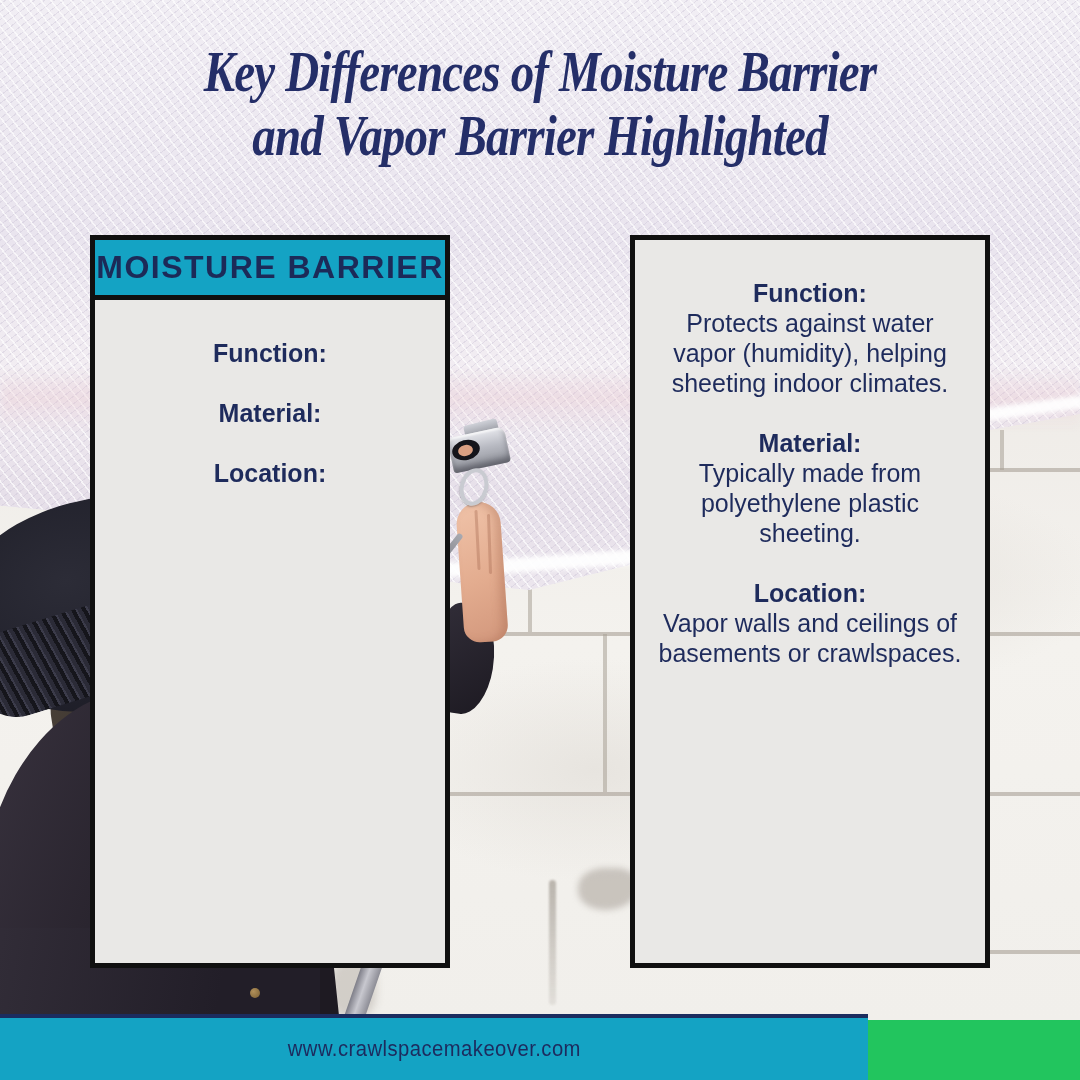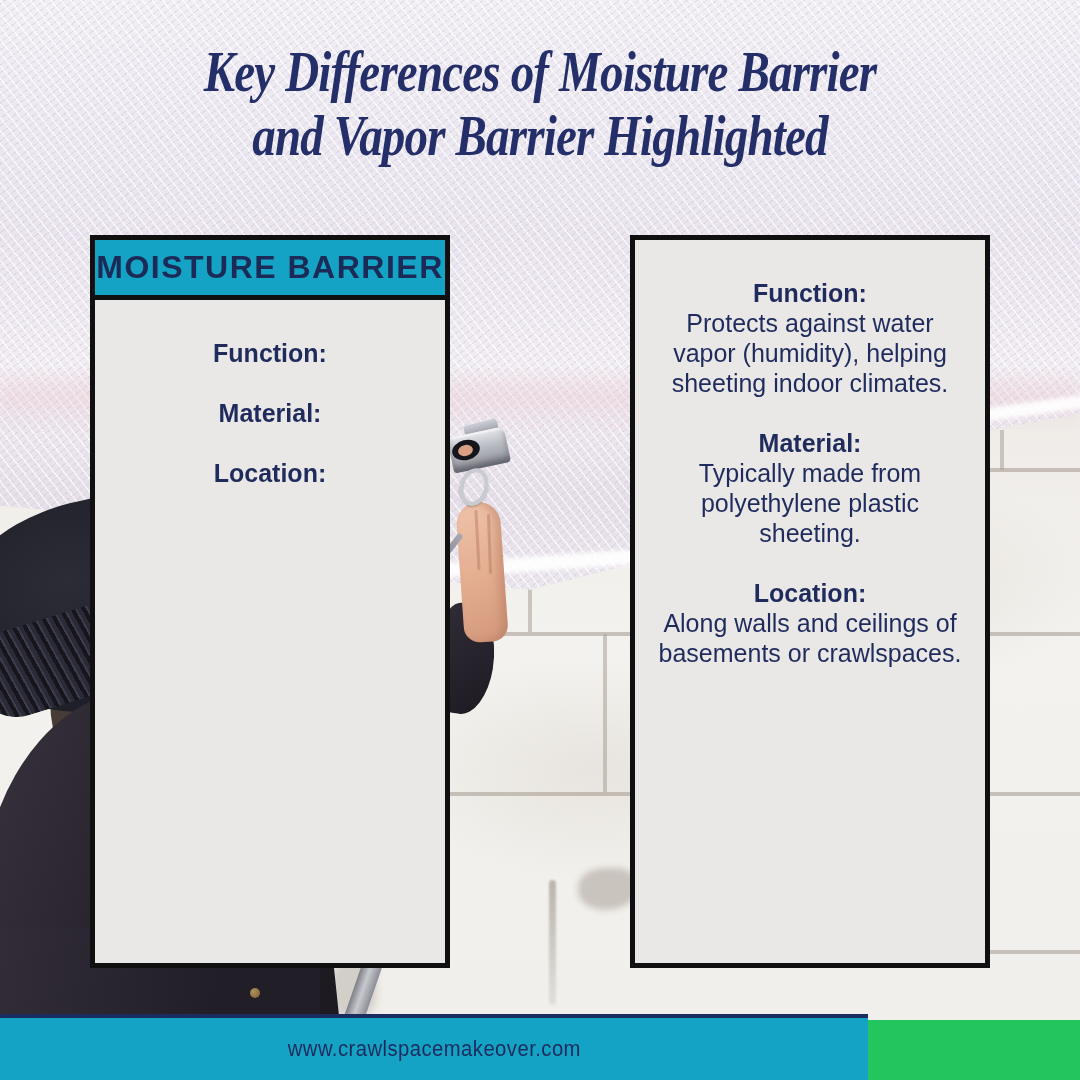--- a/index.html
+++ b/index.html
@@ -249,21 +249,21 @@
       <div class="section">
         <div class="section-label">Function:</div>
         <div class="section-text">Protects against water vapor (humidity), helping sheeting indoor climates.</div>
       </div>
       <div class="section">
         <div class="section-label">Material:</div>
         <div class="section-text">Typically made from polyethylene plastic sheeting.</div>
       </div>
       <div class="section">
         <div class="section-label">Location:</div>
-        <div class="section-text">Along walls and ceilings of basements or crawlspaces.</div>
+        <div class="section-text">Vapor walls and ceilings of basements or crawlspaces.</div>
       </div>
     </div>
   </div>
 
   <div class="footer">
     <span class="footer-url">www.crawlspacemakeover.com</span>
   </div>
 
 </div>
 

